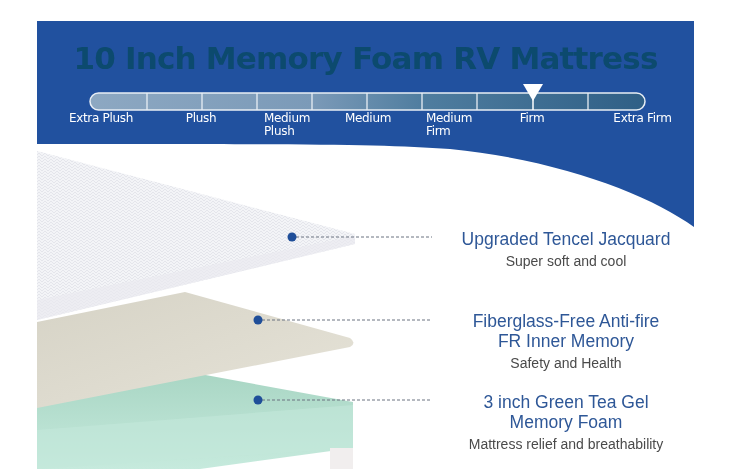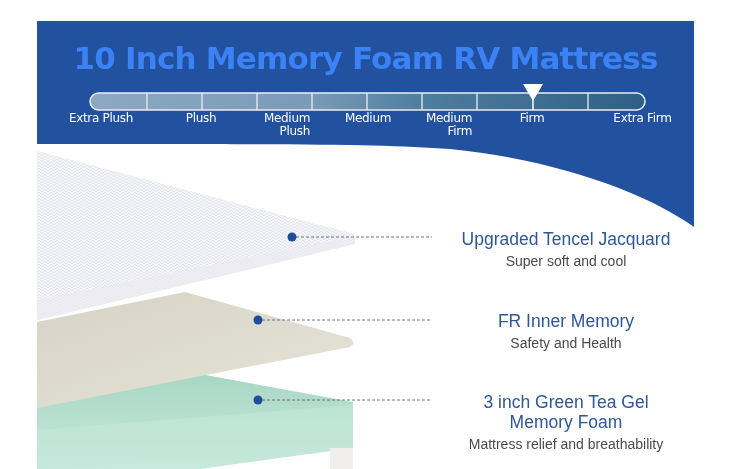--- a/index.html
+++ b/index.html
@@ -2,26 +2,26 @@
 <html><head>
   <meta charset="utf-8">
   <style>
     * { margin: 0; padding: 0; box-sizing: border-box; }
     html, body { width: 731px; height: 469px; overflow: hidden; background: #ffffff; }
     body { position: relative; font-family: "DejaVu Sans", "Liberation Sans", sans-serif; }
     .canvas { position: absolute; left: 0; top: 0; width: 731px; height: 469px; }
     .banner-svg { position: absolute; left: 0; top: 0; }
     .title {
       position: absolute; left: 37px; top: 38px; width: 657px; text-align: center;
-      color: #3b82f6; font-family: "DejaVu Sans", sans-serif; font-weight: bold;
+      color: #0c4a6e; font-family: "DejaVu Sans", sans-serif; font-weight: bold;
       font-size: 31px; letter-spacing: -0.8px; line-height: 40px;
     }
     .scale-label {
       position: absolute; top: 112px; color: #ffffff; font-size: 12px; line-height: 13px;
-      text-align: right; transform: translateX(-50%); white-space: nowrap;
+      text-align: left; transform: translateX(-50%); white-space: nowrap;
       font-family: "DejaVu Sans", sans-serif; letter-spacing: -0.3px;
     }
     .layers-svg { position: absolute; left: 0; top: 0; }
     .callout { position: absolute; left: 436px; width: 260px; text-align: center; }
     .callout-title {
       color: #2e5797; font-family: "Liberation Sans", sans-serif; font-size: 17.5px;
       line-height: 20px;
     }
     .callout-sub {
       color: #4a4a4a; font-family: "Liberation Sans", sans-serif; font-size: 14px;
@@ -119,20 +119,21 @@
     <circle cx="258" cy="320" r="4.5" fill="#1f4e99"></circle>
     <circle cx="258" cy="400" r="4.5" fill="#1f4e99"></circle>
   </svg>
 
   <div class="callout" style="top:229px;">
     <div class="callout-title">Upgraded Tencel Jacquard</div>
     <div class="callout-sub">Super soft and cool</div>
   </div>
 
   <div class="callout" style="top:311px;">
+    <div class="callout-title">Fiberglass-Free Anti-fire</div>
     <div class="callout-title">FR Inner Memory</div>
     <div class="callout-sub">Safety and Health</div>
   </div>
 
   <div class="callout" style="top:392px;">
     <div class="callout-title">3 inch Green Tea Gel</div>
     <div class="callout-title">Memory Foam</div>
     <div class="callout-sub">Mattress relief and breathability</div>
   </div>
 </div>

